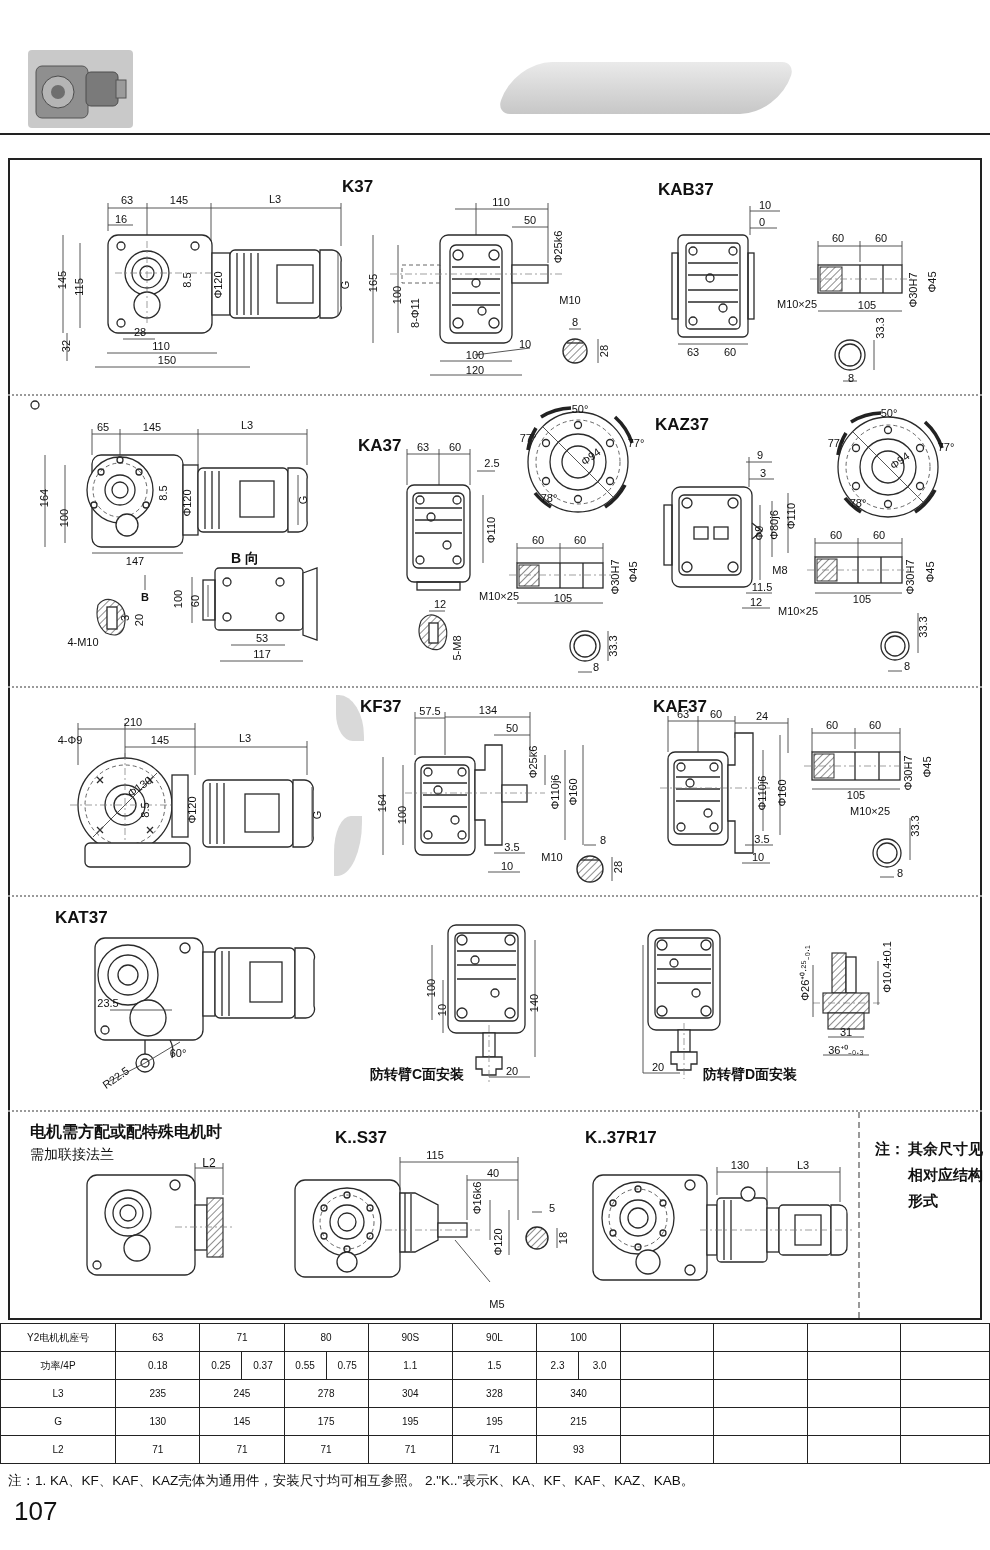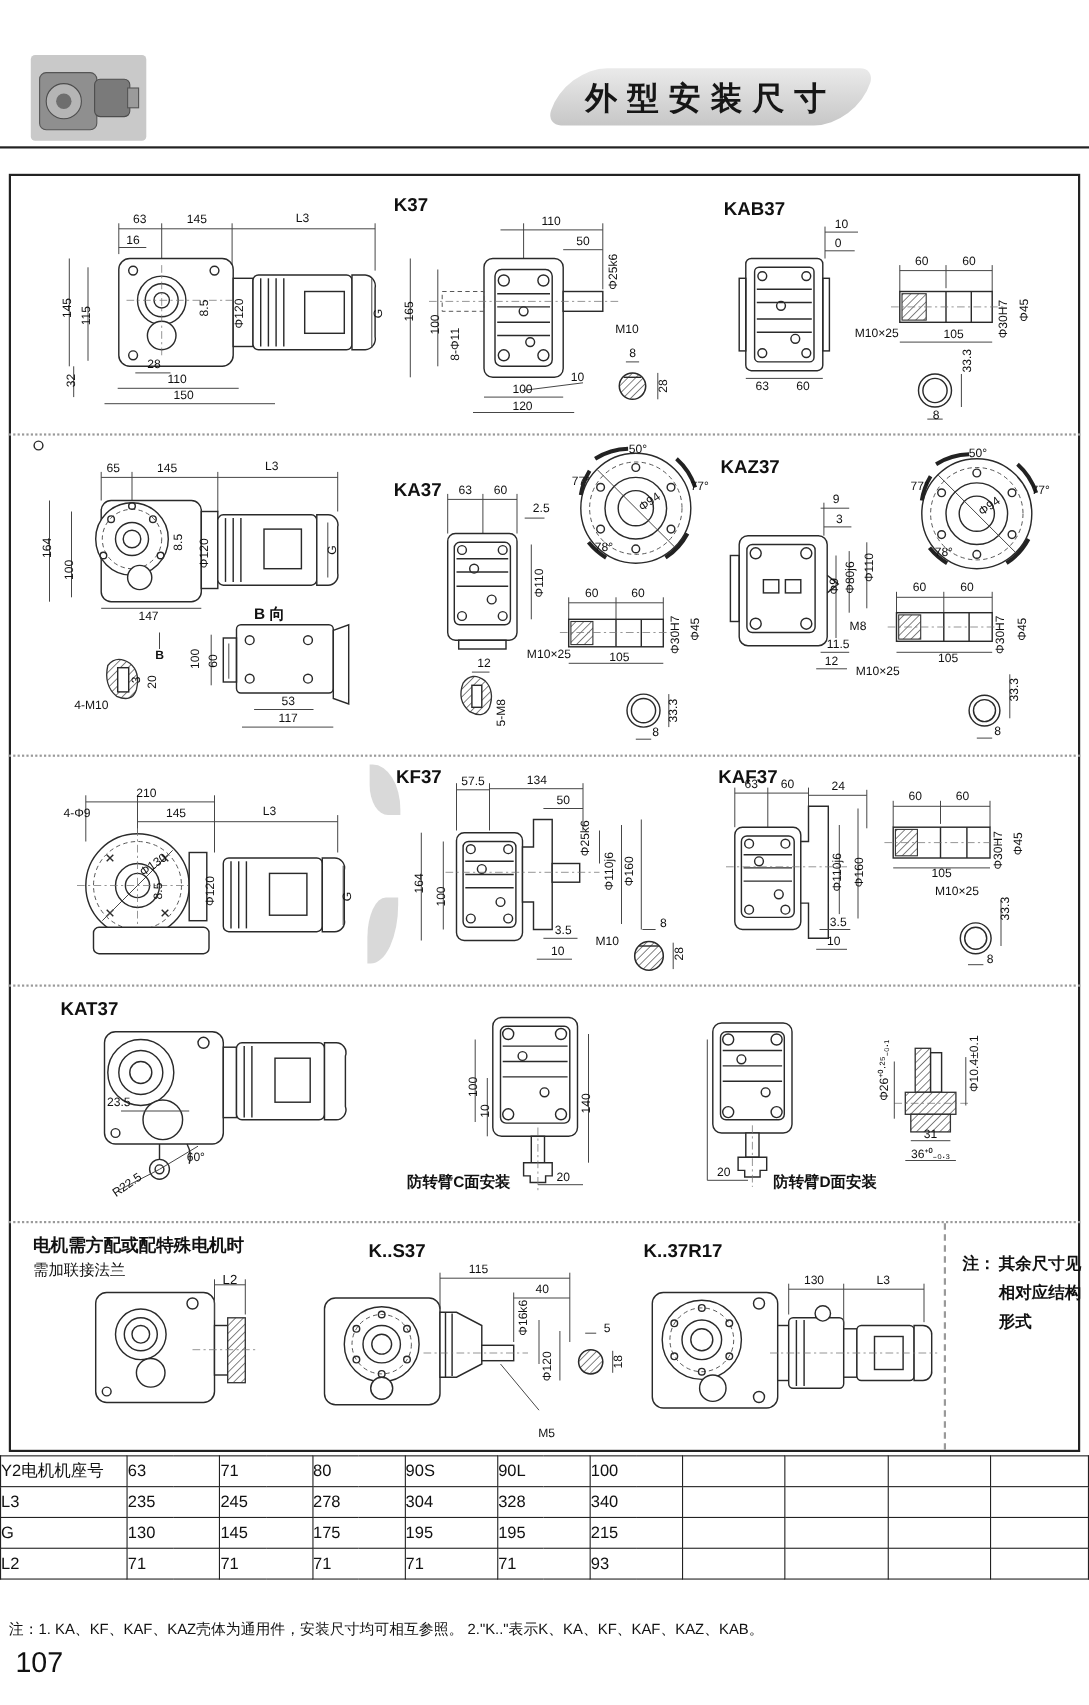--- a/index.html
+++ b/index.html
@@ -16,21 +16,21 @@
 .ln{stroke:#2a2a2a;stroke-width:1.3;fill:none}
 .fl{stroke:#2a2a2a;stroke-width:1.3;fill:#fff}
 .dl{stroke:#444;stroke-width:0.9;fill:none}
 .cl{stroke:#777;stroke-width:0.7;stroke-dasharray:7 3 2 3;fill:none}
 .dd{stroke:#555;stroke-width:0.9;stroke-dasharray:4 3;fill:none}
 .th{stroke:#222;stroke-width:3.6;fill:none}
 .dotline{position:absolute;left:8px;width:974px;border-top:2px dotted #9a9a9a;z-index:1}
 .box{position:absolute;border:2px solid #222;z-index:1}
 .wm{position:absolute;font-weight:bold;color:#c2c2c2;z-index:0;line-height:1;font-family:"Liberation Sans",sans-serif}
 table.spec{position:absolute;left:0;top:1323px;width:990px;border-collapse:collapse;z-index:2;table-layout:fixed}
-table.spec td{border:1.6px solid #222;height:28px;font-size:15px;padding:0}
+table.spec td{border:1.6px solid #222;height:28px;text-align:center;font-size:10px;padding:0}
 .note{position:absolute;font-size:13.5px;z-index:2;white-space:nowrap}
 .pageno{position:absolute;font-size:26px;color:#111;z-index:2}
 .badge{position:absolute;left:505px;top:62px;width:282px;height:52px;background:linear-gradient(180deg,#eaeaea,#c7c7c7);border-radius:40px 14px 40px 14px;transform:skewX(-18deg);z-index:1}
 .badgetext{position:absolute;left:505px;top:70px;width:282px;text-align:center;font-size:29px;font-weight:bold;letter-spacing:9px;color:#161616;z-index:2}
 .hrule{position:absolute;left:0;top:133px;width:990px;height:2px;background:#222;z-index:1}
 .fan{position:absolute;background:#d9d9d9;z-index:0}
 </style>
 </head>
 <body>
 
@@ -40,34 +40,33 @@
     <svg class="sk" width="105" height="78">
       <rect x="0" y="0" width="105" height="78" rx="4" fill="#c9c9c9"></rect>
       <rect x="8" y="16" width="52" height="52" rx="6" fill="#8f8f8f" stroke="#555"></rect>
       <circle cx="30" cy="42" r="16" fill="#b5b5b5" stroke="#4d4d4d"></circle>
       <circle cx="30" cy="42" r="7" fill="#6e6e6e"></circle>
       <rect x="58" y="22" width="32" height="34" rx="5" fill="#7a7a7a" stroke="#4d4d4d"></rect>
       <rect x="88" y="30" width="10" height="18" fill="#9b9b9b" stroke="#555"></rect>
     </svg>
   </div>
   <div class="badge"></div>
-  <div class="badgetext">外型安装尺寸</div>
   <div class="hrule"></div>
 
   <div class="fan" style="left:336px;top:695px;width:28px;height:46px;border-radius:0 90% 0 60%"></div>
   <div class="fan" style="left:334px;top:816px;width:28px;height:60px;border-radius:60% 0 90% 0"></div>
 
   <div class="box" style="left:8px;top:158px;width:974px;height:1162px"></div>
   <div class="dotline" style="top:394px"></div>
   <div class="dotline" style="top:686px"></div>
   <div class="dotline" style="top:895px"></div>
   <div class="dotline" style="top:1110px"></div>
   <div class="abs" style="left:858px;top:1112px;height:206px;border-left:2px dashed #999;z-index:1"></div>
 
-  <div class="title" style="left:358px;top:177px">K37</div>
+  <div class="title" style="left:342px;top:177px">K37</div>
   <div class="title" style="left:658px;top:180px">KAB37</div>
   <div class="title" style="left:358px;top:436px">KA37</div>
   <div class="title" style="left:655px;top:415px">KAZ37</div>
   <div class="title" style="left:360px;top:697px">KF37</div>
   <div class="title" style="left:653px;top:697px">KAF37</div>
   <div class="title" style="left:55px;top:908px">KAT37</div>
   <div class="title" style="left:335px;top:1128px">K..S37</div>
   <div class="title" style="left:585px;top:1128px">K..37R17</div>
 
   <div class="sec" style="left:55px;top:183px;width:300px;height:205px">
@@ -844,20 +843,36 @@
       <td colspan="2">80</td>
       <td colspan="2">90S</td>
       <td colspan="2">90L</td>
       <td colspan="2">100</td>
       <td></td>
           <td></td>
           <td></td>
           <td></td>
     </tr>
     <tr>
+      <td>功率/4P</td>
+      <td colspan="2">0.18</td>
+      <td>0.25</td>
+      <td>0.37</td>
+      <td>0.55</td>
+      <td>0.75</td>
+      <td colspan="2">1.1</td>
+      <td colspan="2">1.5</td>
+      <td>2.3</td>
+      <td>3.0</td>
+      <td></td>
+          <td></td>
+          <td></td>
+          <td></td>
+    </tr>
+    <tr>
       <td>L3</td>
       <td colspan="2">235</td>
       <td colspan="2">245</td>
       <td colspan="2">278</td>
       <td colspan="2">304</td>
       <td colspan="2">328</td>
       <td colspan="2">340</td>
       <td></td>
           <td></td>
           <td></td>

